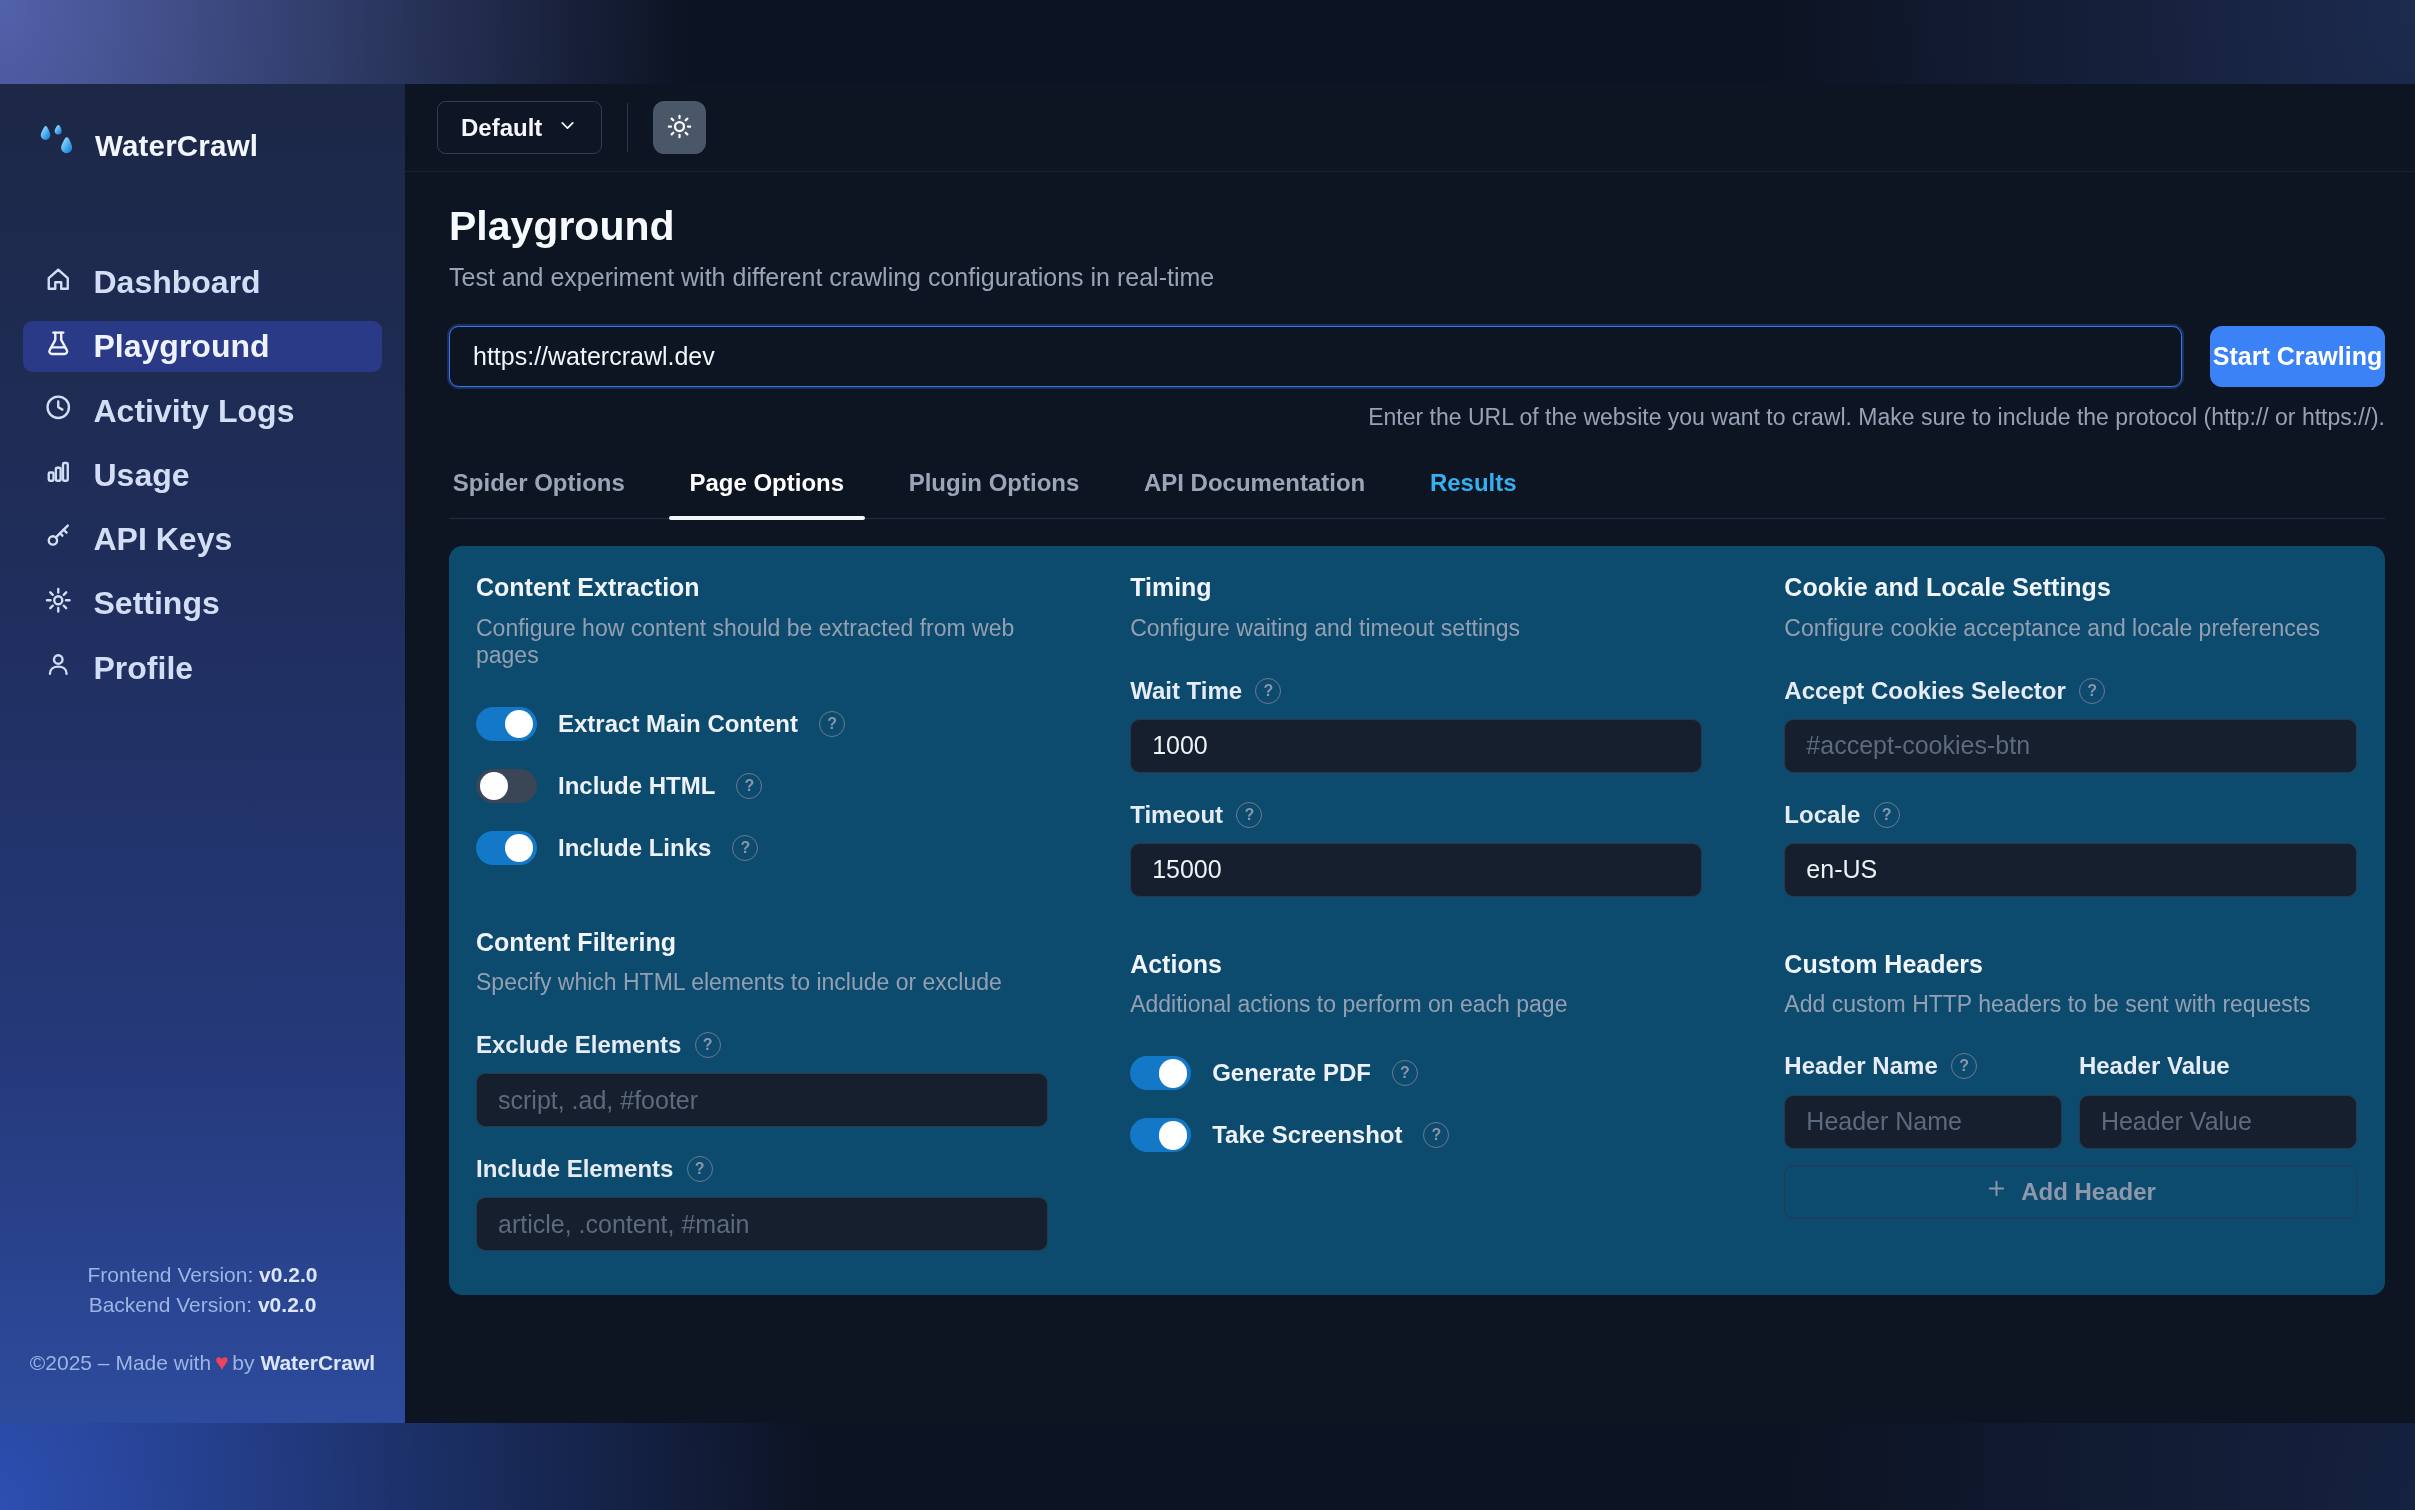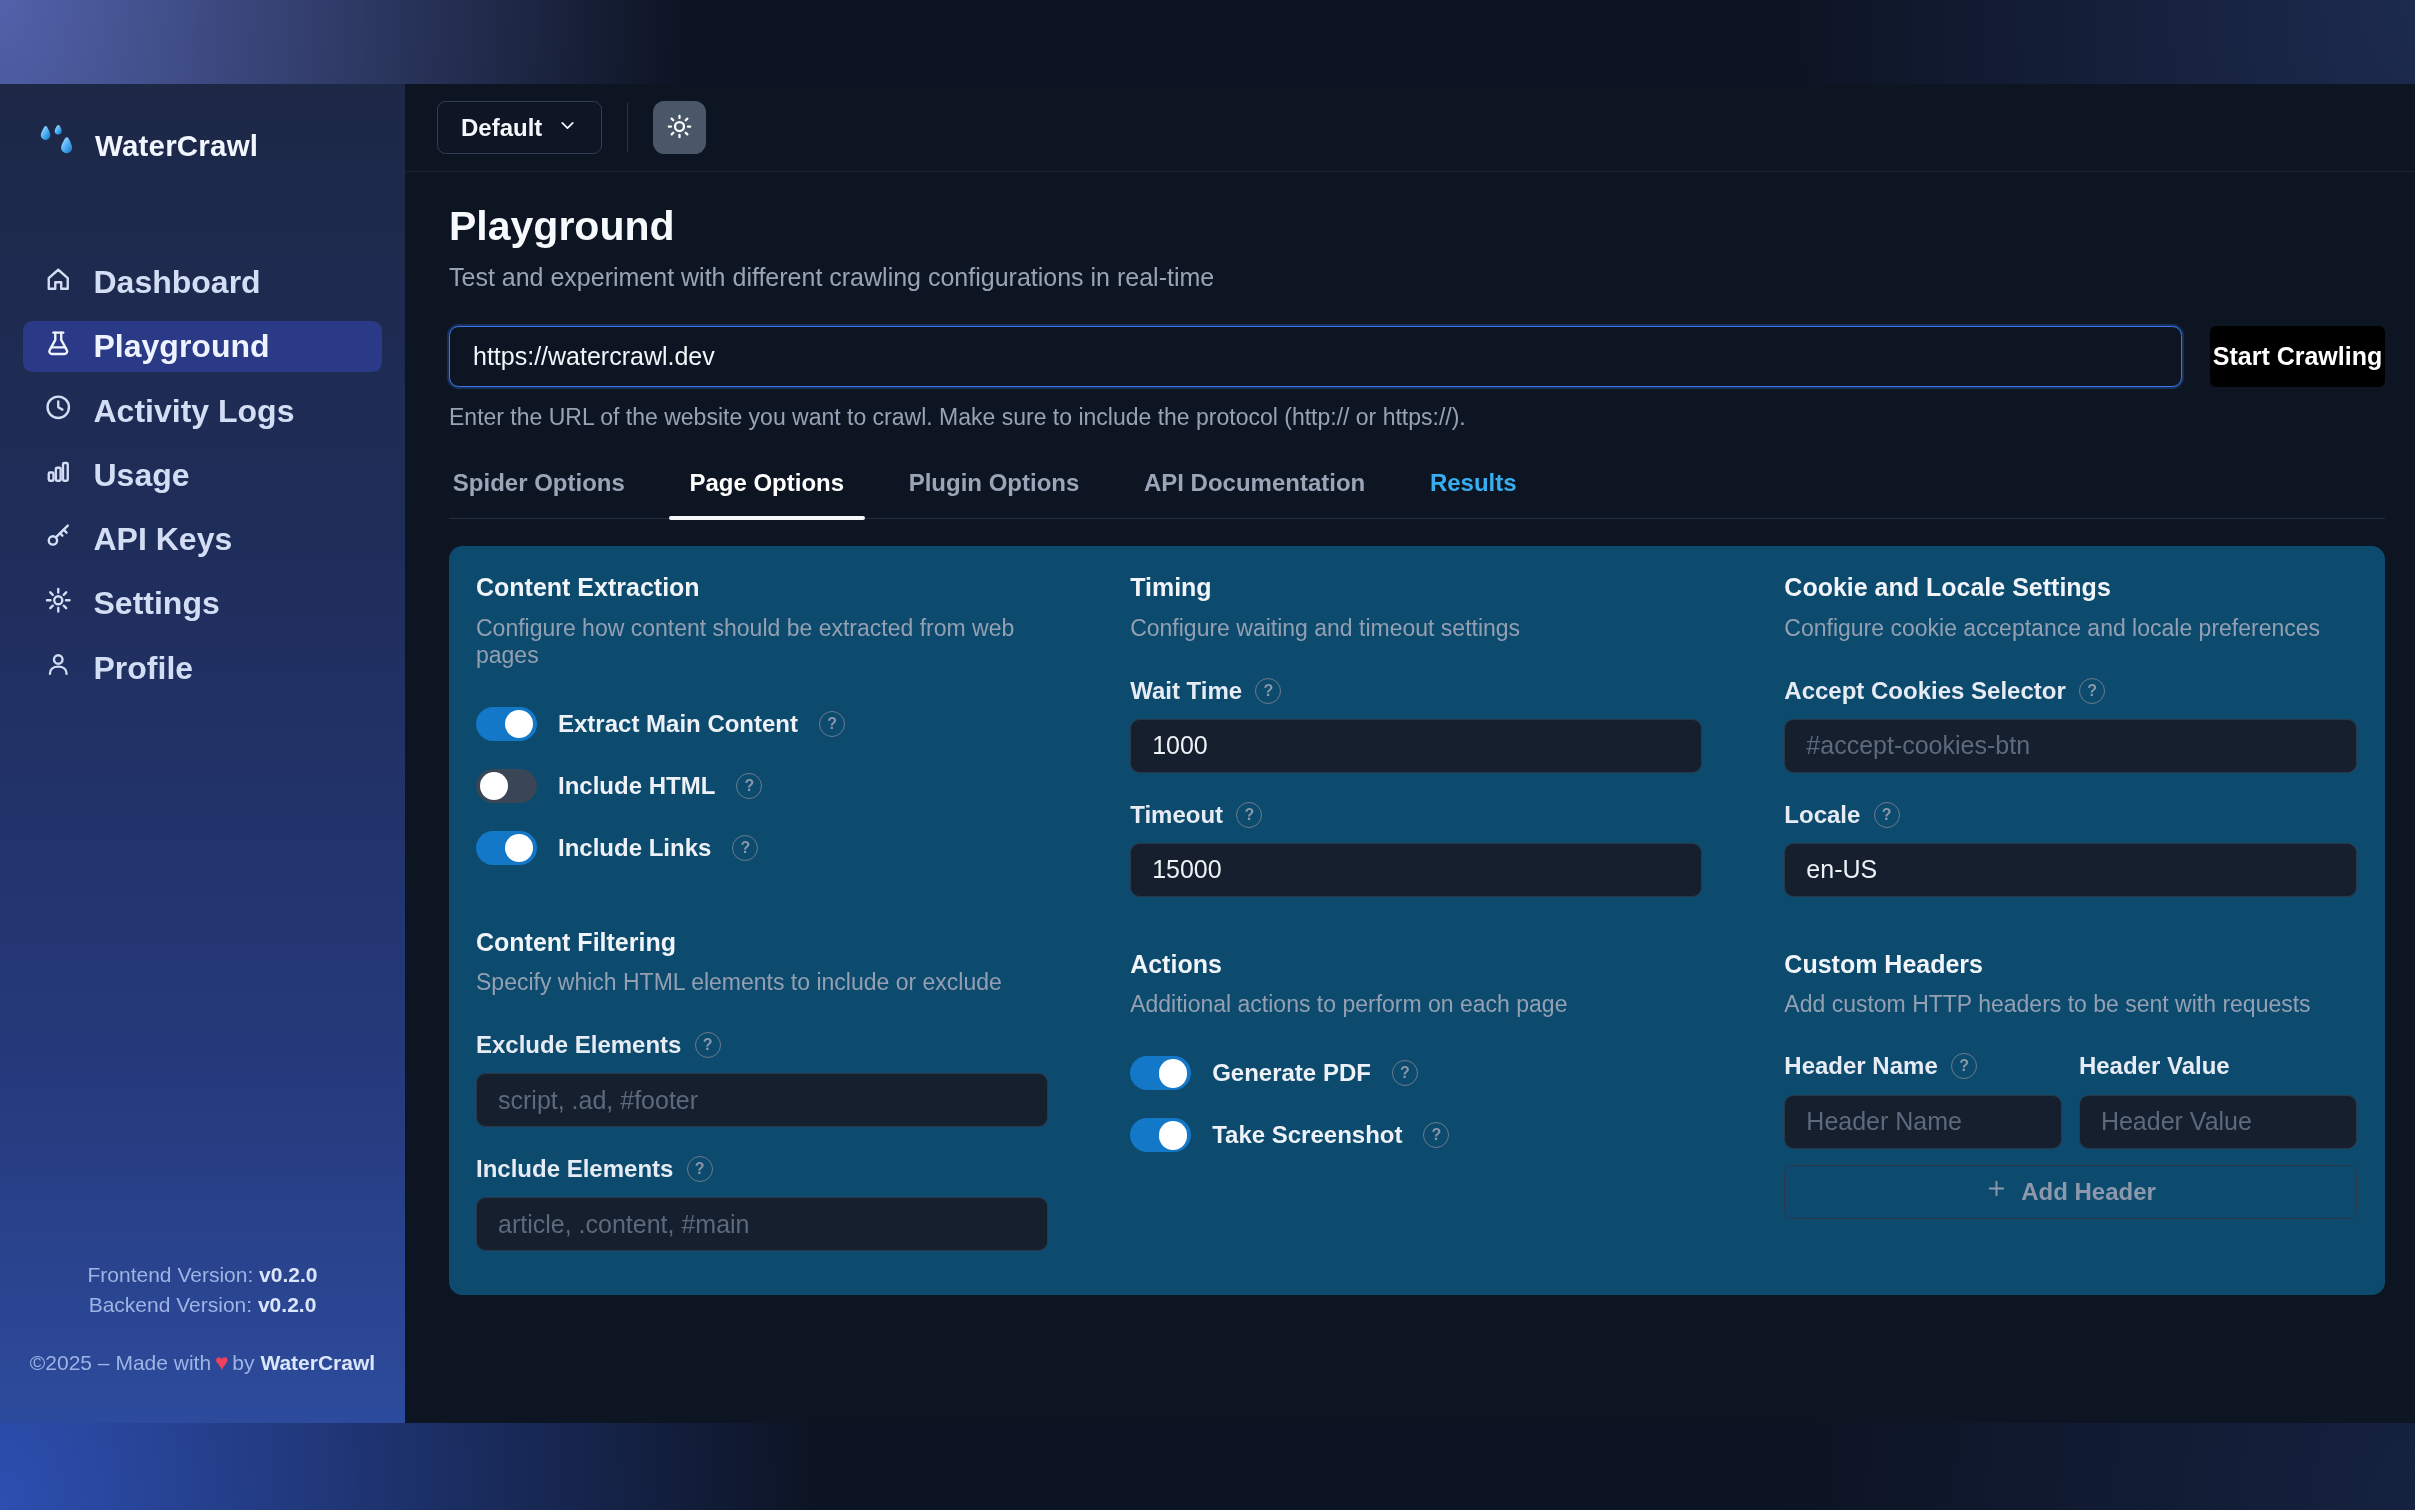--- a/index.html
+++ b/index.html
@@ -62,24 +62,24 @@
   h1.page-title { margin-top:31px; font-size:41px; font-weight:bold; color:#f7fafc; }
   .page-subtitle { margin-top:13.3px; font-size:25px; color:#98a4b6; }
 
   .url-row { margin-top:34px; display:flex; gap:28.5px; align-items:stretch; }
   .url-input {
     flex:1; height:61px; background:#0d1522; border:1.9px solid #3b76f0; border-radius:9.5px;
     box-shadow:0 0 0 1.9px rgba(59,118,240,.28);
     color:#f2f6fb; font-size:25px; padding:0 23px; outline:none; font-family:inherit;
   }
   .start-btn {
-    width:175px; flex:none; background:#000000; color:#fff; border:none; border-radius:6px;
+    width:175px; flex:none; background:#3b82f6; color:#fff; border:none; border-radius:12px;
     font-size:25px; font-weight:bold; line-height:1.35; cursor:pointer; font-family:inherit;
   }
-  .url-help { margin-top:17px; font-size:23px; color:#97a3b5; }
+  .url-help { margin-top:17px; font-size:23px; color:#97a3b5;text-align:right; }
 
   .tabs { margin-top:38px; display:flex; gap:57px; border-bottom:1px solid #232e3f; }
   .tab {
     position:relative; background:none; border:none; padding:0 3.8px 21px 3.8px; cursor:pointer;
     font-size:24px; font-weight:600; color:#9aa6b8; font-family:inherit;
   }
   .tab.active { color:#ffffff; }
   .tab.active::after {
     content:""; position:absolute; left:-17px; right:-17px; bottom:-1.9px; height:3.8px;
     background:#f4f7fa; border-radius:1.9px;

